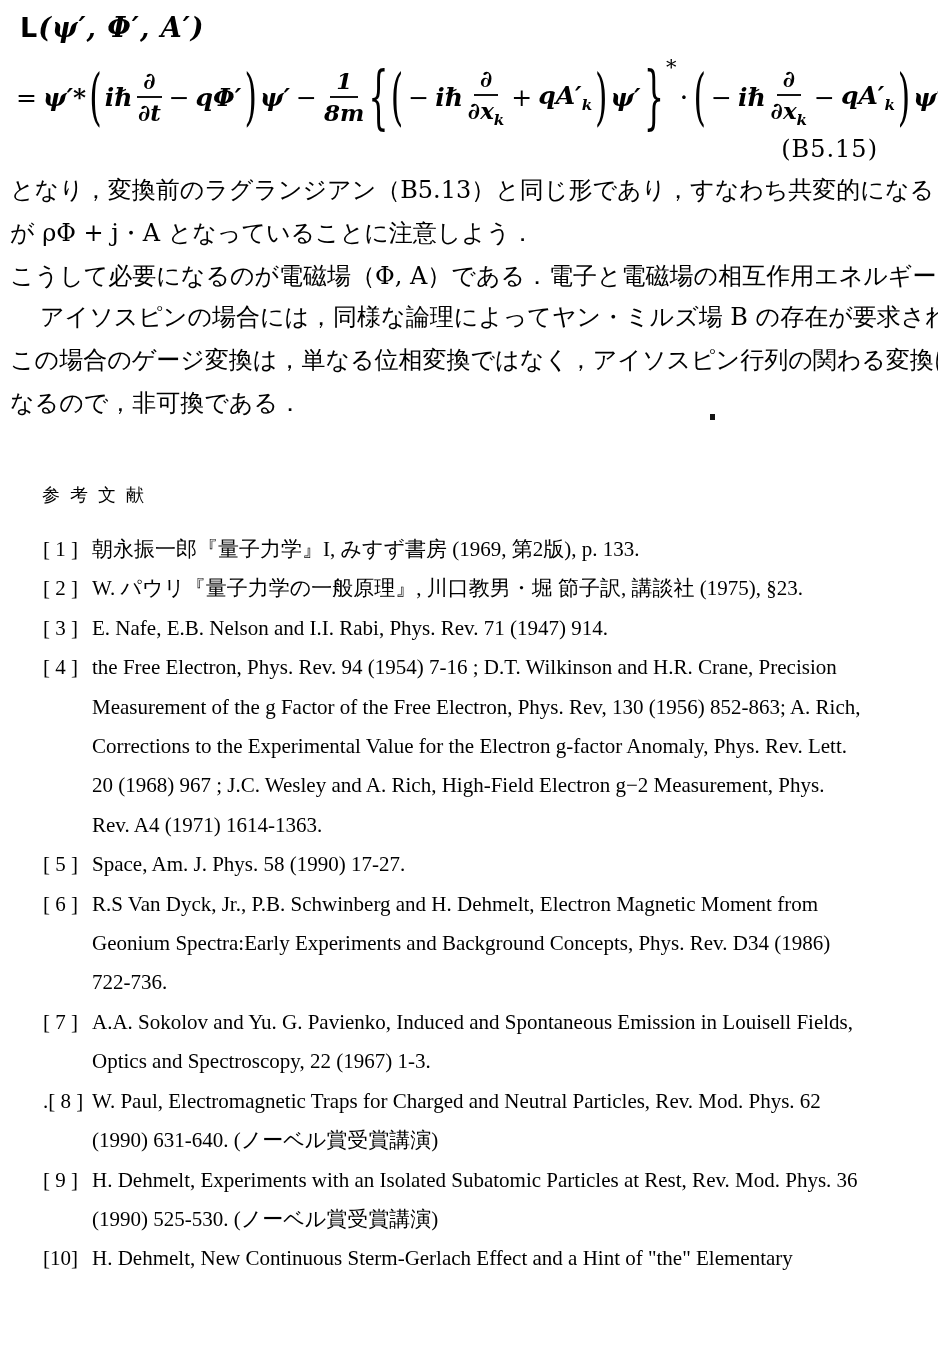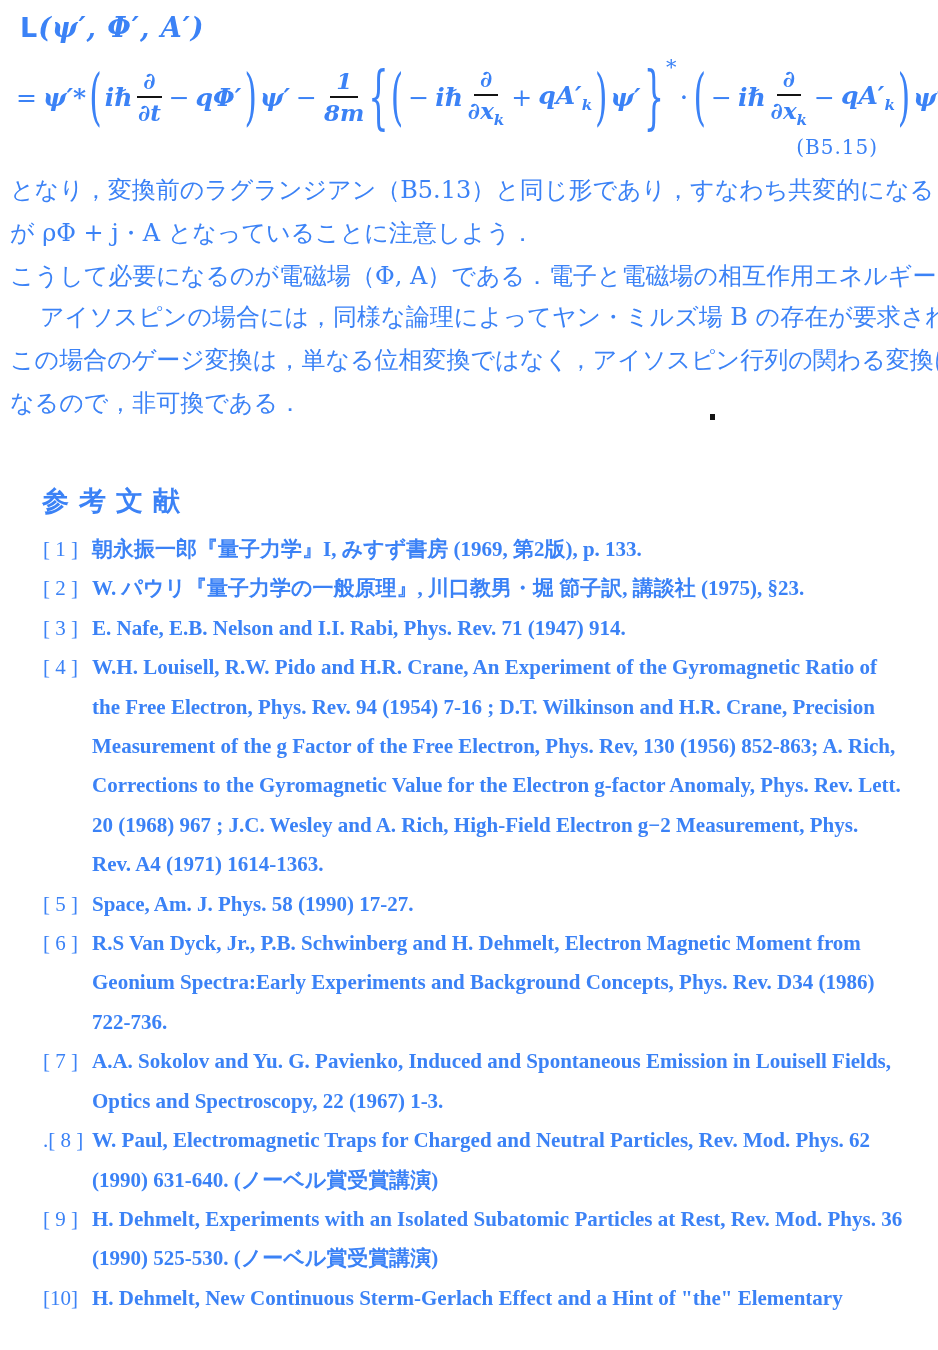--- a/index.html
+++ b/index.html
@@ -1,20 +1,20 @@
 <!DOCTYPE html>
 <html><head>
 <meta charset="utf-8">
 <style>
   html,body{margin:0;padding:0;background:#e8e8e8;}
   #page{
     position:relative;
     width:938px;height:1350px;
     background:#ffffff;
-    color:#3b82f6;
+    color:#000000;
     overflow:hidden;
     font-family:"DejaVu Serif", serif;
     margin:0 auto;
   }
   
   .eq-lhs{
     position:absolute;top:12px;left:20px;
     font-size:27px;letter-spacing:1px;
   }
   .eq-lhs .opL{
@@ -40,51 +40,51 @@
     display:inline-block;font-style:normal;font-weight:400;
     font-size:32px;line-height:1;margin:0 1px;
   }
   .pd{transform:scaleY(1.95);}
   .bd{transform:scaleY(2.15);}
   .brace-star{display:inline-flex;align-items:flex-start;}
   .brace-star sup{font-size:21px;font-style:normal;position:relative;top:-26px;left:1px;}
   .cdot{font-size:28px;margin:0 5px;}
   .eq-number{
     position:absolute;top:135px;right:60px;
-    font-size:20px;font-style:normal;letter-spacing:1px;
+    font-size:24px;font-style:normal;letter-spacing:1px;
   }
   
   .para{
     position:absolute;left:10px;width:918px;
     font-size:24px;line-height:43px;
     font-weight:500;
   }
   #p1{top:169px;}
   #p2{top:296px;}
   #p2 .text-line:first-child{text-indent:1.25em;}
   .text-line{white-space:nowrap;}
   .artifact-dot{
     position:absolute;left:710px;top:414px;width:5px;height:6px;background:#141414;
   }
   
   .ref-heading{
     position:absolute;top:483px;left:42px;
-    font-size:27px;font-weight:700;letter-spacing:10px;
+    font-size:18px;font-weight:400;letter-spacing:10px;
   }
   #ref-list{
     position:absolute;top:530px;left:43px;width:884px;
     font-family:"Liberation Serif", serif;
     font-size:21px;line-height:39.4px;
   }
   .ref-item{display:flex;align-items:flex-start;}
   .ref-label{
     flex:0 0 49px;white-space:nowrap;letter-spacing:0px;
   }
   .ref-lines{flex:1;min-width:0;}
-  .ref-line{white-space:nowrap;font-weight:bold;}
+  .ref-line{white-space:nowrap;}
 </style>
 </head>
 <body>
 
 <div id="page">
 
   <div class="eq-lhs">
     <span class="opL">L</span><span class="args">(ψ′, Φ′, A′)</span>
   </div>
 
@@ -168,24 +168,23 @@
       </div>
       <div class="ref-item">
         <span class="ref-label">[ 3 ]</span>
         <div class="ref-lines">
           <div class="ref-line">E. Nafe, E.B. Nelson and I.I. Rabi, Phys. Rev. 71 (1947) 914.</div>
         </div>
       </div>
       <div class="ref-item">
         <span class="ref-label">[ 4 ]</span>
         <div class="ref-lines">
-          <div class="ref-line">W.H. Louisell, R.W. Pido and H.R. Crane, An Experiment of the Gyromagnetic Ratio of</div>
           <div class="ref-line">the Free Electron, Phys. Rev. 94 (1954) 7-16 ; D.T. Wilkinson and H.R. Crane, Precision</div>
           <div class="ref-line">Measurement of the g Factor of the Free Electron, Phys. Rev, 130 (1956) 852-863; A. Rich,</div>
-          <div class="ref-line">Corrections to the Gyromagnetic Value for the Electron g-factor Anomaly, Phys. Rev. Lett.</div>
+          <div class="ref-line">Corrections to the Experimental Value for the Electron g-factor Anomaly, Phys. Rev. Lett.</div>
           <div class="ref-line">20 (1968) 967 ; J.C. Wesley and A. Rich, High-Field Electron g−2 Measurement, Phys.</div>
           <div class="ref-line">Rev. A4 (1971) 1614-1363.</div>
         </div>
       </div>
       <div class="ref-item">
         <span class="ref-label">[ 5 ]</span>
         <div class="ref-lines">
           <div class="ref-line">Space, Am. J. Phys. 58 (1990) 17-27.</div>
         </div>
       </div>

